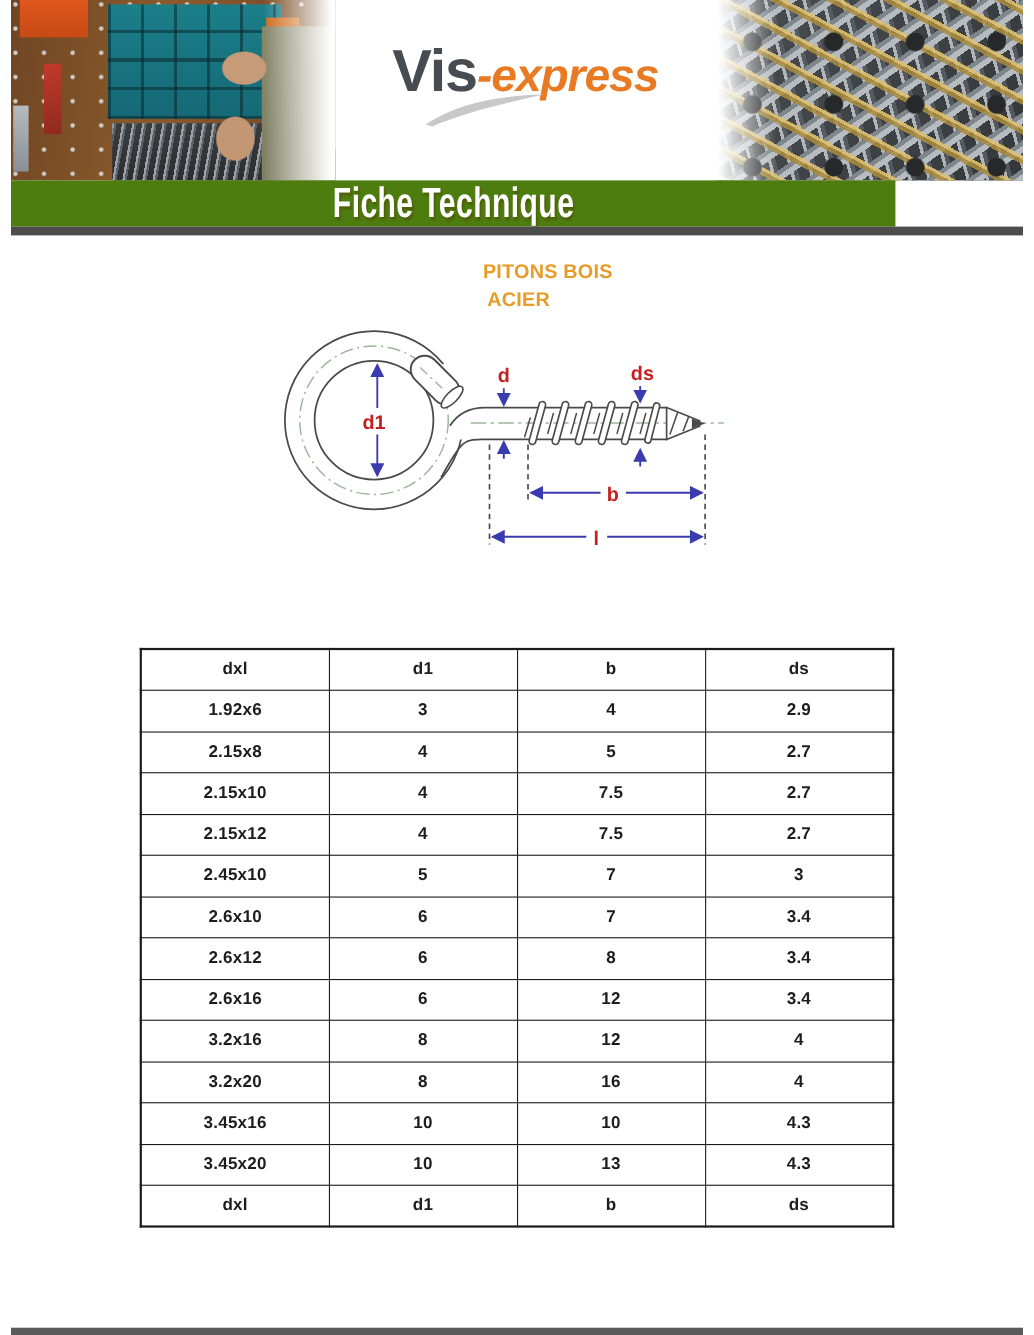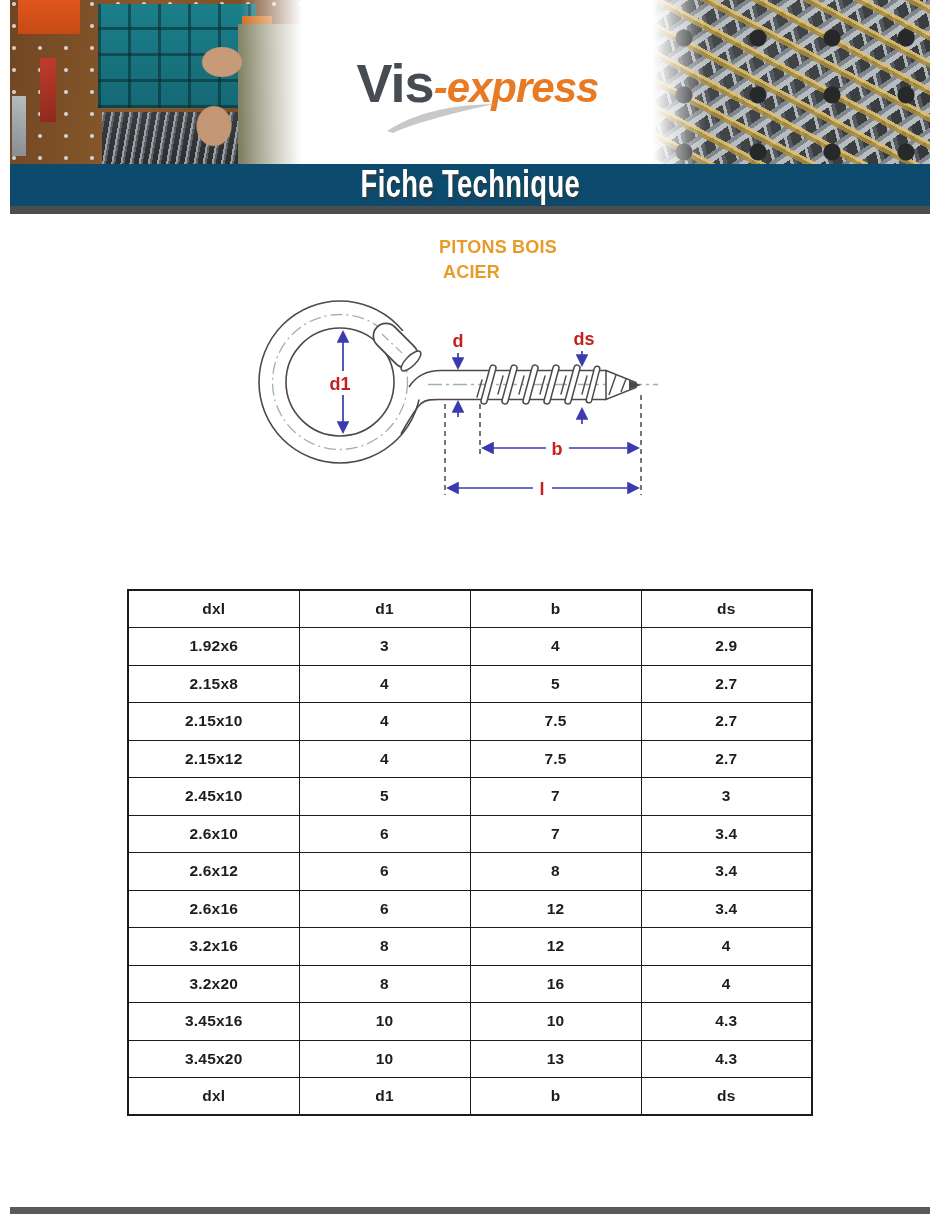--- a/index.html
+++ b/index.html
@@ -22,37 +22,37 @@
       linear-gradient(160deg,#c23b2b,#8e2a1e) 30px 58px/16px 64px no-repeat,
       linear-gradient(200deg,#b7bcc0,#878d92) 2px 96px/14px 60px no-repeat,
       repeating-linear-gradient(100deg, #9aa0a5 0 2px, #5c6166 2px 4px, rgba(0,0,0,0) 4px 9px) 92px 112px/148px 52px no-repeat,
       linear-gradient(#3a3d40,#2c2e31) 92px 112px/148px 52px no-repeat,
       repeating-linear-gradient(90deg, rgba(10,40,45,.55) 0 3px, rgba(0,0,0,0) 3px 30px) 88px 4px/158px 104px no-repeat,
       repeating-linear-gradient(0deg, rgba(10,40,45,.55) 0 3px, rgba(0,0,0,0) 3px 26px) 88px 4px/158px 104px no-repeat,
       linear-gradient(#1b7f8a,#146975) 88px 4px/158px 104px no-repeat,
       linear-gradient(#e0561c,#c74a16) 8px 0/62px 34px no-repeat,
       radial-gradient(circle 2px at 4px 4px, rgba(225,229,232,.85) 0 1.5px, rgba(0,0,0,0) 2.5px) 0 0/26px 22px repeat,
       linear-gradient(100deg,#6f4522 0%,#8a5a2c 45%,#714626 100%)}
-  .logo-zone{position:absolute;left:295px;top:18px;width:345px;height:136px;background:#fff}
+  .logo-zone{position:absolute;left:295px;top:0;width:345px;height:136px;background:#fff}
   .photo-right{left:640px;width:280px;
     background:
       linear-gradient(to left, rgba(255,255,255,0) 80%, #fff 99%) 0 0/280px 164px no-repeat,
       radial-gradient(circle 8px at 34px 38px, #26282a 0 8px, rgba(0,0,0,0) 9px) 0 0/74px 57px repeat,
       repeating-linear-gradient(28deg, rgba(170,140,60,.85) 0 4px, rgba(222,192,112,.9) 4px 7px, rgba(0,0,0,0) 7px 24px),
       repeating-linear-gradient(-35deg, #b7bcc1 0 5px, #7f868c 5px 9px, rgba(0,0,0,0) 9px 21px),
       repeating-linear-gradient(75deg, rgba(205,210,214,.8) 0 3px, rgba(90,96,102,.8) 3px 7px, rgba(0,0,0,0) 7px 17px),
       linear-gradient(120deg,#4b4e51,#35383b)}
 
   .logo-text{position:absolute;left:0;right:0;top:34px;text-align:center;white-space:nowrap}
   .logo-part1{font-size:54px;font-weight:bold;color:#474c52;letter-spacing:-1px}
   .logo-part2{font-size:42px;font-weight:bold;font-style:italic;color:#e87a24;letter-spacing:-1px}
   .logo-swoosh{position:absolute;left:80px;top:84px;width:112px;height:32px}
 
   
-  .orange-banner{position:absolute;left:0;top:164px;width:920px;height:42px;background:#0c4a6e;
+  .orange-banner{position:absolute;left:0;top:164px;width:804px;height:42px;background:#4d7c0f;
     display:flex;align-items:center;justify-content:center}
   .orange-banner .title{display:inline-block;font-weight:bold;font-size:37px;color:#fff;
     transform:scale(.74,1.04);letter-spacing:.5px;text-shadow:2px 2px 2px rgba(90,40,0,.35)}
   .gray-bar{position:absolute;left:0;top:206px;width:920px;height:8px;background:#4d4d4d}
   .bottom-bar{position:absolute;left:0;top:1207px;width:920px;height:7px;background:#5a5a5a}
 
   
   .subtitle{position:absolute;left:429px;top:235px;color:#e89c28;font-weight:bold;
     font-size:18px;line-height:25px;letter-spacing:.2px}
   .subtitle .line2{padding-left:4px}

